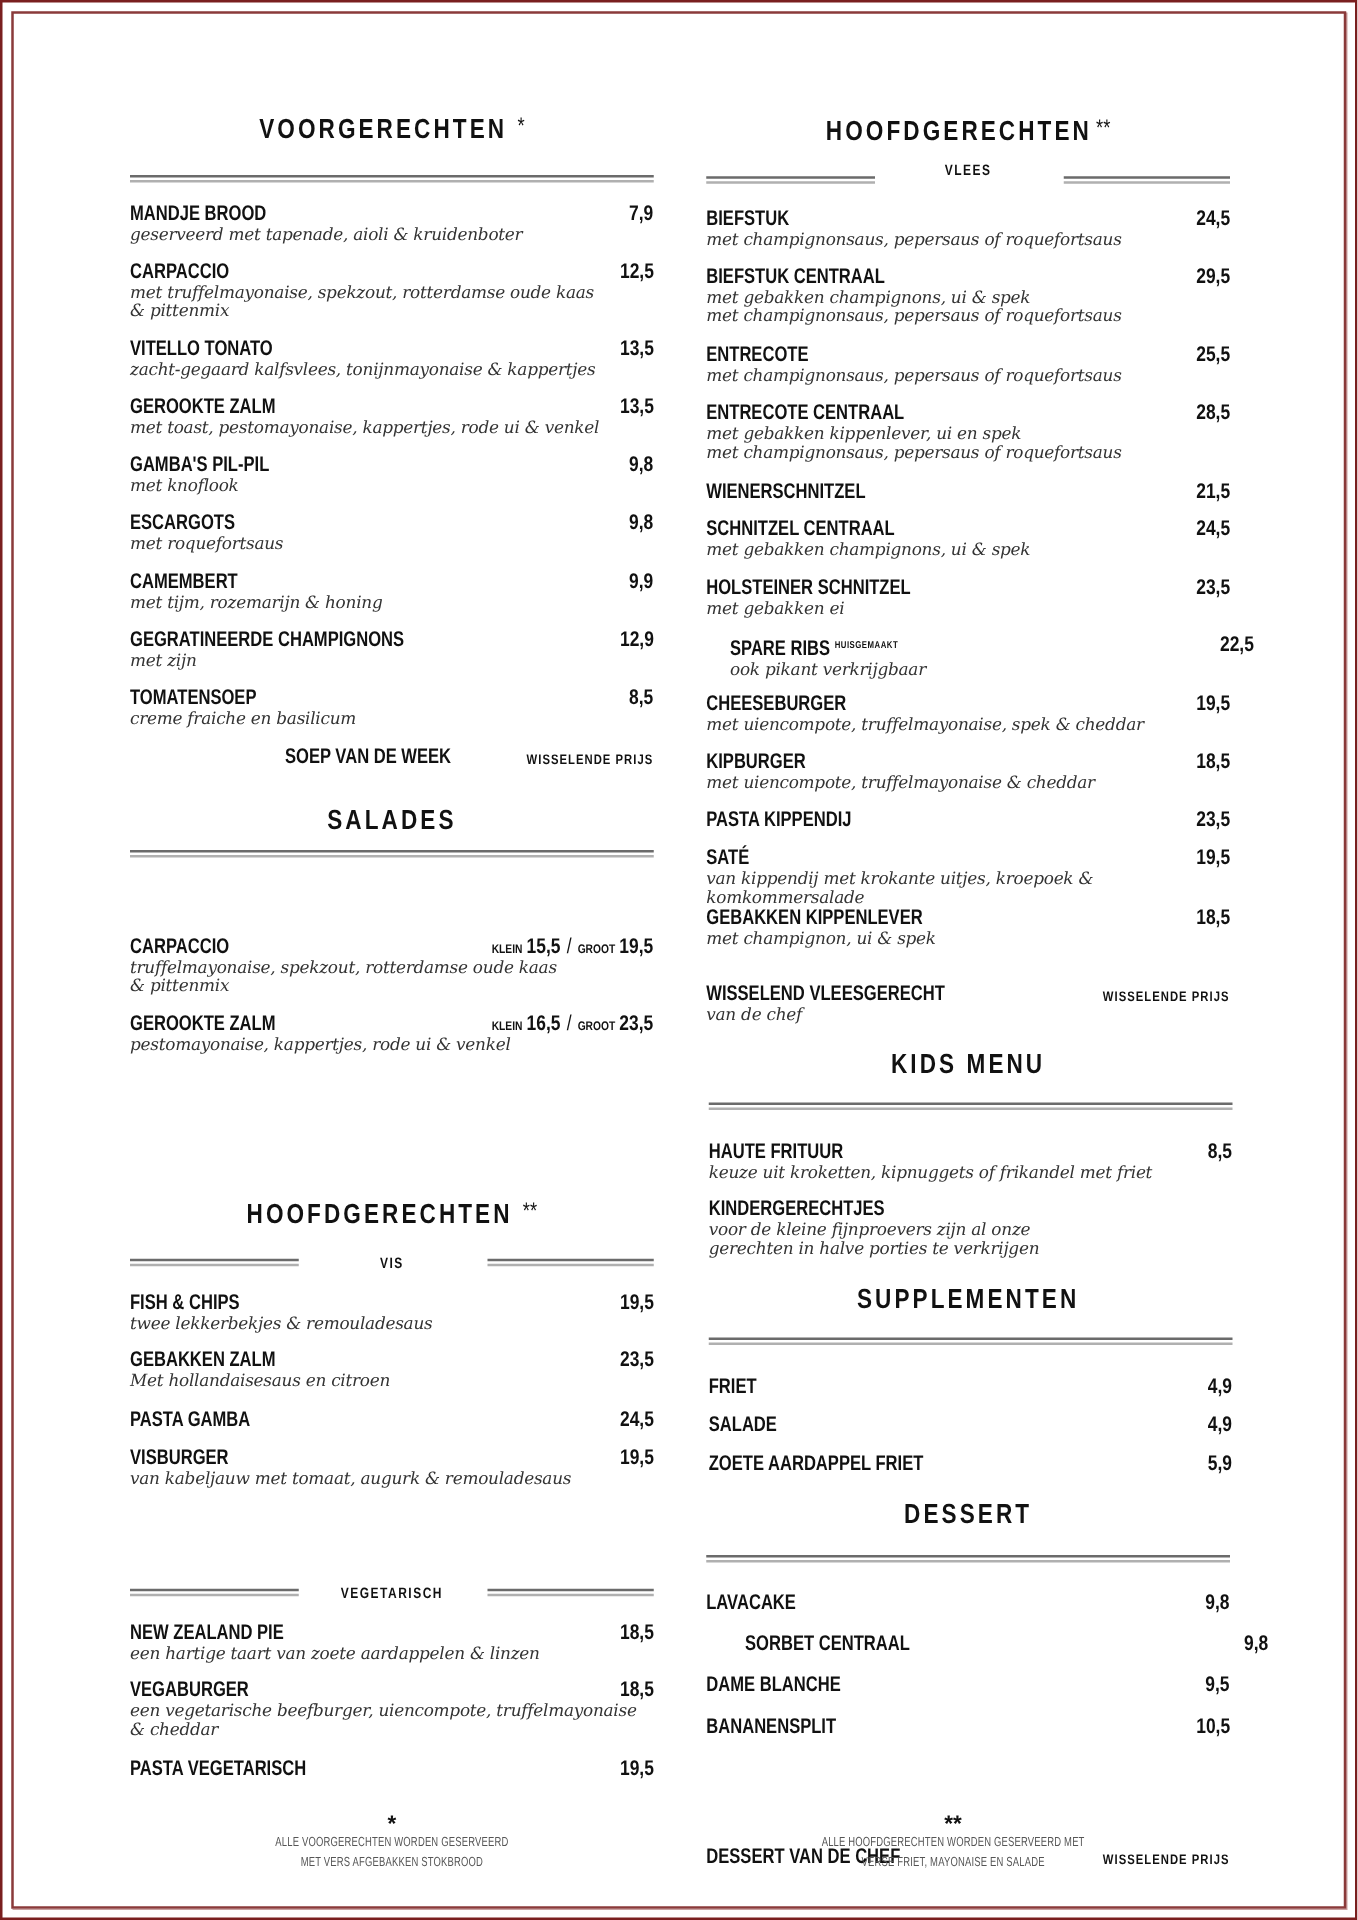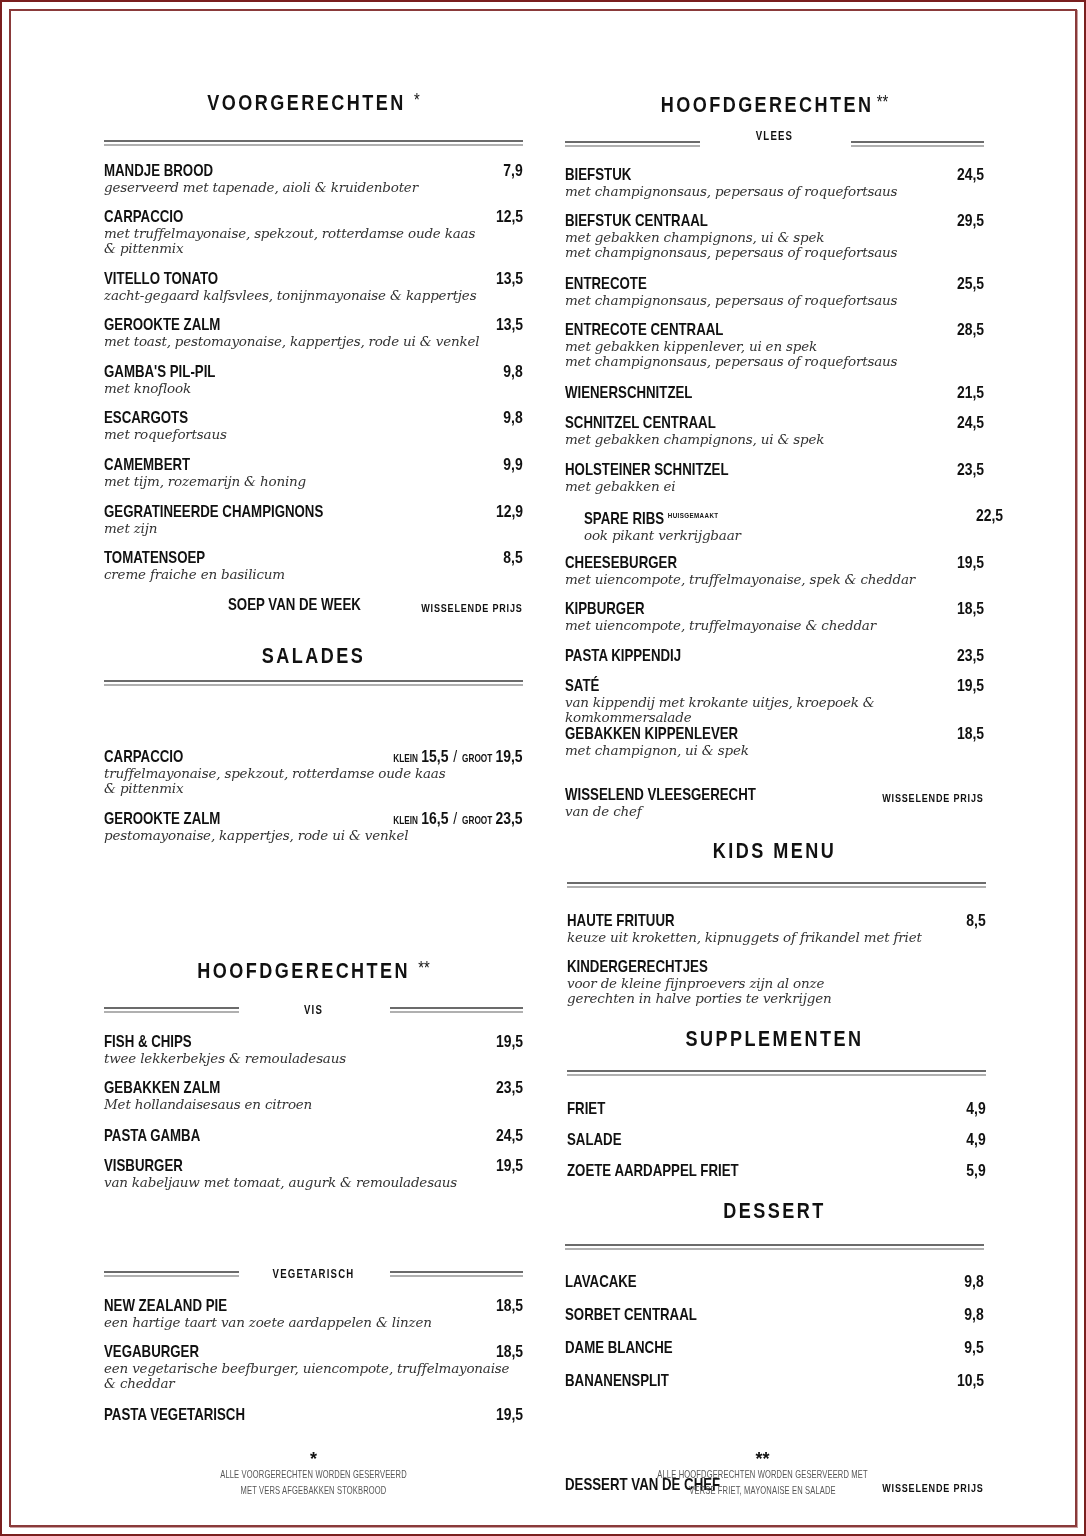--- a/index.html
+++ b/index.html
@@ -307,21 +307,21 @@
 
   <div class="heading" style="top:1198px;">
     <span>DESSERT</span>
   </div>
   <div class="rule rule-full" style="top:1244px;"></div>
 
   <div class="item" style="top:1273px;">
     <span class="name">LAVACAKE</span>
     <span class="price">9,8</span>
   </div>
-  <div class="item" style="top:1306px;">
+  <div class="item" style="top:1306px;margin-left:31px;">
     <span class="name">SORBET CENTRAAL</span>
     <span class="price">9,8</span>
   </div>
   <div class="item" style="top:1339px;">
     <span class="name">DAME BLANCHE</span>
     <span class="price">9,5</span>
   </div>
   <div class="item" style="top:1372px;">
     <span class="name">BANANENSPLIT</span>
     <span class="price">10,5</span>

